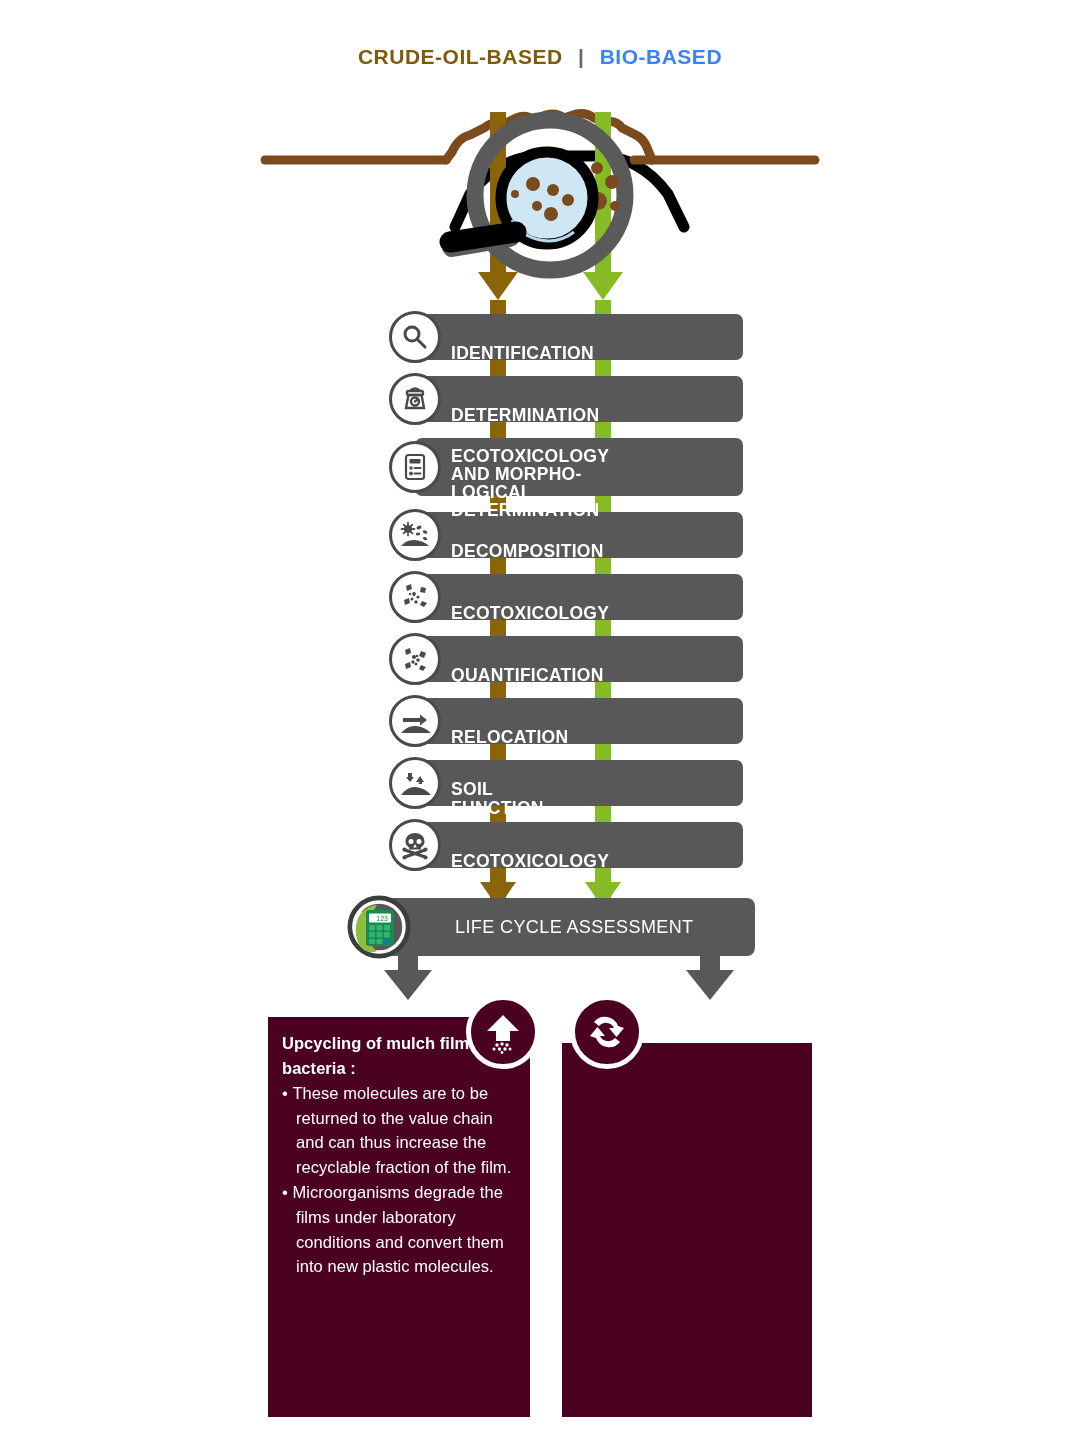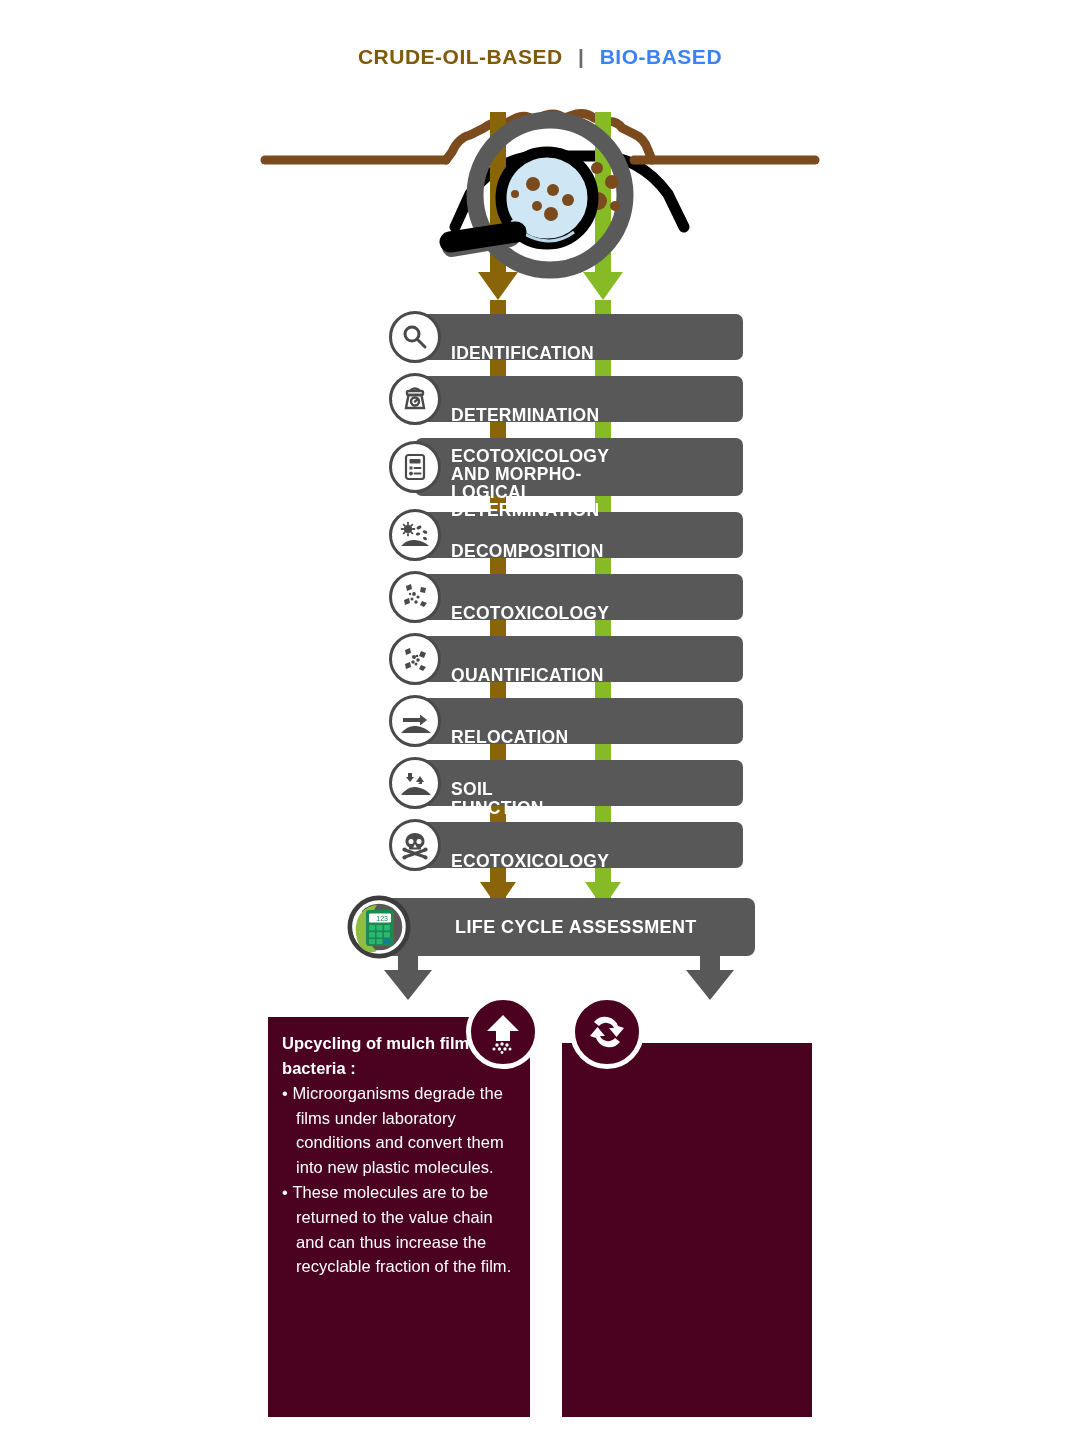--- a/index.html
+++ b/index.html
@@ -59,21 +59,21 @@
   .step-label.two{height:58px;line-height:1.04;}
 
   
   .lca-bar{
     position:absolute;left:362px;top:898px;width:393px;height:58px;
     background:#585858;border-radius:8px;
   }
   .lca-label{
     position:absolute;left:455px;top:898px;height:58px;
     display:flex;align-items:center;
-    color:#fff;font-size:18px;font-weight:bold;letter-spacing:0.4px;
+    color:#fff;font-size:18px;font-weight:normal;letter-spacing:0.4px;
     z-index:4;
   }
   .lca-icon{
     position:absolute;left:345px;top:893px;width:68px;height:68px;z-index:5;
   }
 
   
   .mbox{position:absolute;background:#4A0220;}
   .mbox-left{left:268px;top:1017px;width:262px;height:400px;}
   .mbox-right{left:562px;top:1043px;width:250px;height:374px;}
@@ -367,21 +367,21 @@
   <div class="circ-icon circ-rec">
     <svg width="46" height="46" viewBox="0 0 46 46" fill="#ffffff">
       <path d="M34 17 A14 14 0 0 0 10 13 L15 17 A9 9 0 0 1 30 19 L25 19 L32.5 28 L40 19 Z"></path>
       <path d="M12 29 A14 14 0 0 0 36 33 L31 29 A9 9 0 0 1 16 27 L21 27 L13.5 18 L6 27 Z"></path>
     </svg>
   </div>
 
   <div class="mtext mtext-left">
     <b>Upcycling of mulch films by bacteria :</b>
     <span class="bullet">
+      <span>•&nbsp;</span><span>These molecules are to be returned to the value chain and can thus increase the recyclable fraction of the film.</span>
+    </span>
+    <span class="bullet">
       <span>•&nbsp;</span><span>Microorganisms degrade the films under laboratory conditions and convert them into new plastic molecules.</span>
     </span>
-    <span class="bullet">
-      <span>•&nbsp;</span><span>These molecules are to be returned to the value chain and can thus increase the recyclable fraction of the film.</span>
-    </span>
   </div>
 
 
 </div>
 
 </body></html>

